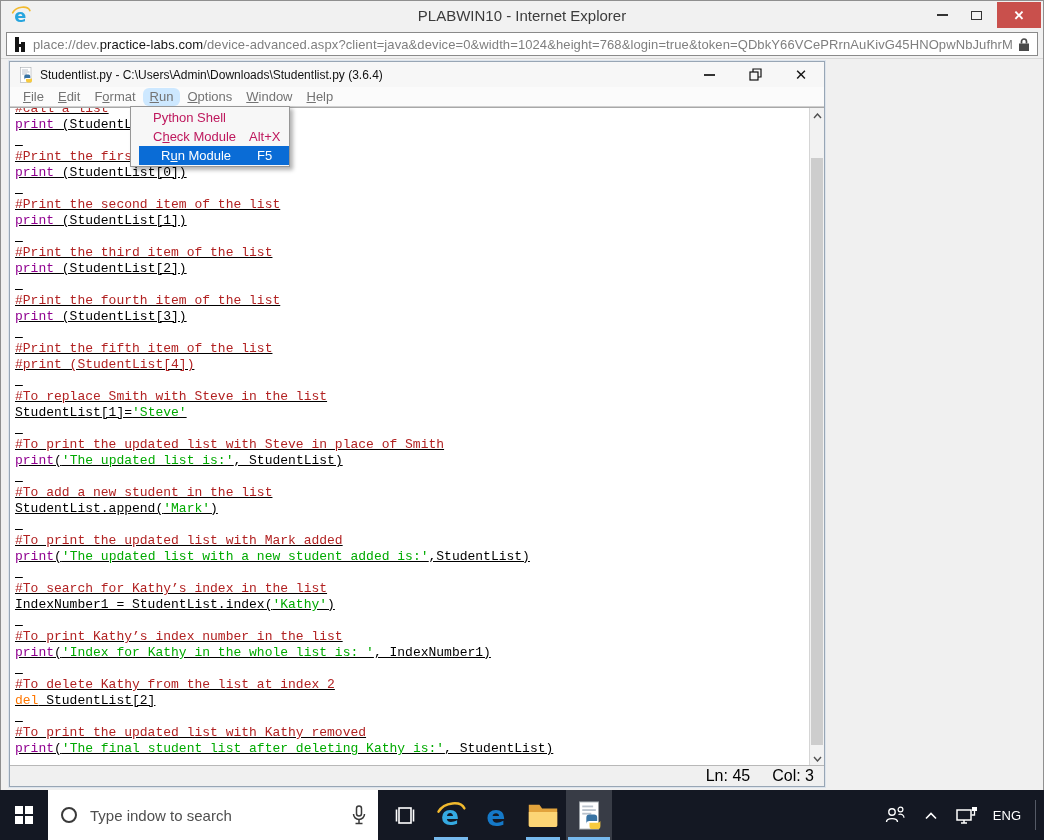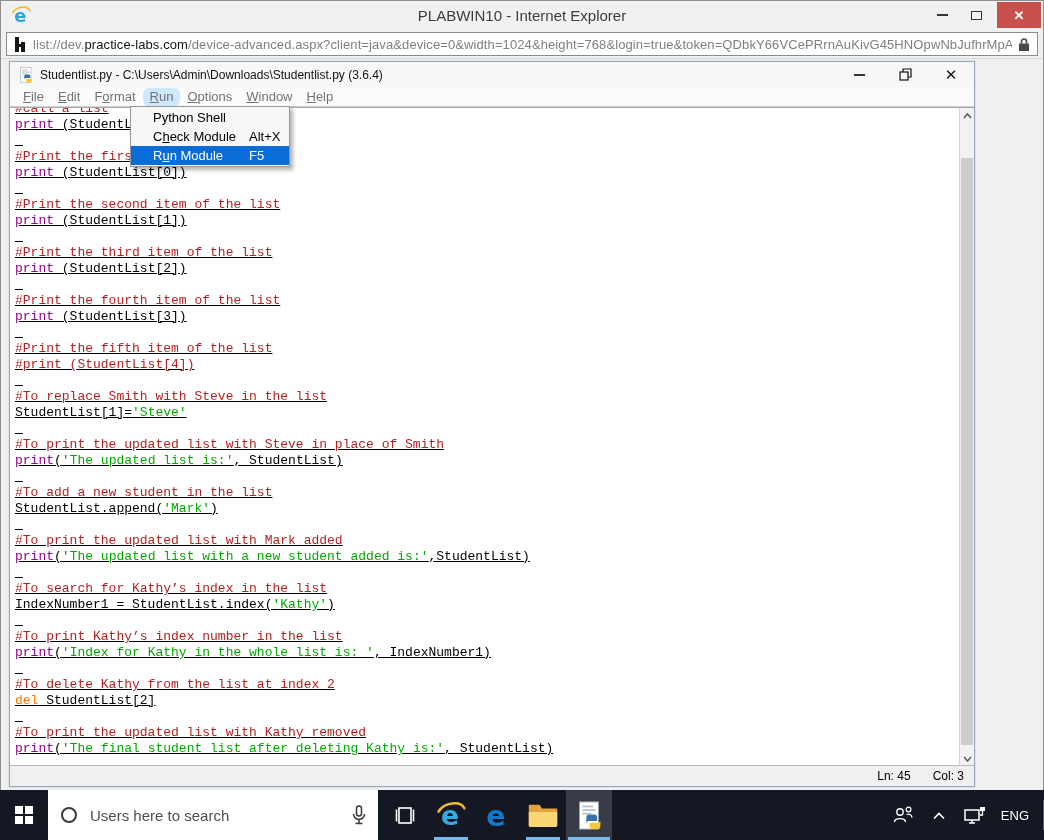--- a/index.html
+++ b/index.html
@@ -19,21 +19,21 @@
 
   .address-row { position:absolute; top:28px; left:0; right:0; height:30px; background:#f1f1f1; padding:3px 5px; border-bottom:1px solid #d9d9d9; }
   .address-input { width:100%; height:24px; background:#fff; border:1px solid #8a8a8a; display:flex; align-items:center; padding:0 7px; font-size:13px; white-space:nowrap; overflow:hidden; }
   .site-icon { flex:0 0 auto; margin-right:7px; display:flex; }
   .url { flex:1 1 auto; overflow:hidden; letter-spacing:0.1px; }
   .u-gray { color:#7f7f7f; }
   .u-dom { color:#141414; }
   .lock { flex:0 0 auto; margin-left:6px; display:flex; }
 
   
-  .idle-window { position:absolute; left:8px; top:60px; width:966px; height:726px; background:#fff; border:1px solid #98a6b5; box-shadow:0 0 0 1px #dde4ec; }
+  .idle-window { position:absolute; left:8px; top:60px; width:816px; height:726px; background:#fff; border:1px solid #98a6b5; box-shadow:0 0 0 1px #dde4ec; }
   .idle-titlebar { height:25px; display:flex; align-items:center; padding-left:8px; background:#f7f7f7; }
   .py-icon { width:16px; height:16px; margin-right:6px; }
   .idle-title { font-size:12px; color:#111; }
   .idle-controls { margin-left:auto; display:flex; height:25px; }
   .icbtn { width:46px; display:flex; align-items:center; justify-content:center; color:#111; font-size:15px; }
 
   .idle-menubar { height:20px; display:flex; align-items:center; padding-left:6px; font-size:13px; background:#fbfbfb; border-bottom:1px solid #cfcfcf; }
   .menu-item { padding:1px 7px 2px 7px; color:#737373; }
   .menu-item.highlight { background:var(--menu-highlight);border-radius:6px; }
   .menu-item u { text-decoration:underline; }
@@ -47,37 +47,37 @@
   .t-k { color:var(--keyword); }
   .t-n { color:#000; }
 
   .vscroll { position:absolute; right:0; top:0; width:15px; height:100%; background:#f2f2f2; border-left:1px solid #d5d5d5; }
   .sb-btn { position:absolute; left:0; width:14px; height:15px; display:flex; align-items:center; justify-content:center; }
   .sb-btn.up { top:0; }
   .sb-btn.down { bottom:0; }
   .sb-thumb { position:absolute; left:1px; width:12px; top:50px; bottom:21px; background:#cdcdcd; }
 
   .run-menu { position:absolute; left:120px; top:44px; width:160px; background:#f7f7f7; border:1px solid #979797; box-shadow:3px 3px 4px rgba(0,0,0,.3); z-index:9; padding:1px 0; font-size:13px; }
-  .run-item { height:19px; display:flex; align-items:center; padding-left:22px; color:#000000; }
-  .run-item.selected { background:var(--selection-blue); color:#fff; }
+  .run-item { height:19px; display:flex; align-items:center; padding-left:22px; color:#be185d; }
+  .run-item.selected { background:var(--selection-blue); color:#fff;margin-left:8px; }
   .run-item .lbl { width:96px; }
   .run-item u { text-decoration:underline; }
 
-  .idle-statusbar { position:absolute; left:0; right:0; bottom:0; height:21px; background:#f0f0f0; border-top:1px solid #b8b8b8; display:flex; justify-content:flex-end; align-items:center; gap:22px; padding-right:10px; font-size:12px; color:#000; }
+  .idle-statusbar { position:absolute; left:0; right:0; bottom:0; height:21px; background:#f0f0f0; border-top:1px solid #b8b8b8; display:flex; justify-content:flex-end; align-items:center; gap:22px; padding-right:10px; font-size:16px; color:#000; }
 
   
   .taskbar { position:absolute; left:0; top:790px; width:1044px; height:50px; background:var(--taskbar); display:flex; align-items:stretch; }
   .start-btn { width:48px; display:flex; align-items:center; justify-content:center; }
   .search-box { width:330px; background:#fff; display:flex; align-items:center; padding:0 12px; gap:12px; }
   .search-text { font-size:15px; color:#4f4f4f; flex:1; }
   .task-btn { width:46px; display:flex; align-items:center; justify-content:center; position:relative; }
   .task-btn .ul { position:absolute; bottom:0; left:6px; right:6px; height:3px; background:var(--underline-accent); }
   .task-btn.active { background:#383c46; }
   .task-btn.active .ul { left:2px; right:2px; }
-  .tray { margin-left:auto; display:flex; align-items:center; gap:8px; padding-right:0; color:#fff; }
+  .tray { margin-left:auto; display:flex; align-items:center; gap:8px; padding-right:8px; color:#fff; }
   .tray-btn { width:28px; height:40px; display:flex; align-items:center; justify-content:center; }
   .lang { font-size:13px; padding:0 4px; }
   .tray-sep { width:1px; height:30px; background:#555a66; margin-left:2px; }
 </style>
 </head>
 <body>
 
 <div class="screen">
 
   <div class="ie-titlebar">
@@ -101,21 +101,21 @@
 
   <div class="address-row">
     <div class="address-input">
       <span class="site-icon">
         <svg width="12" height="15" viewBox="0 0 12 15">
             <rect x="1" y="0" width="4" height="15" fill="#151515"></rect>
             <rect x="7" y="5" width="4" height="10" fill="#151515"></rect>
             <rect x="4" y="7" width="4" height="3" fill="#151515"></rect>
           </svg>
       </span>
-      <span class="url"><span class="u-gray">list://dev.</span><span class="u-dom">practice-labs.com</span><span class="u-gray">/device-advanced.aspx?client=java&amp;device=0&amp;width=1024&amp;height=768&amp;login=true&amp;token=QDbkY66VCePRrnAuKivG45HNOpwNbJufhrMpA0C2u8qj69xh</span></span>
+      <span class="url"><span class="u-gray">place://dev.</span><span class="u-dom">practice-labs.com</span><span class="u-gray">/device-advanced.aspx?client=java&amp;device=0&amp;width=1024&amp;height=768&amp;login=true&amp;token=QDbkY66VCePRrnAuKivG45HNOpwNbJufhrMpA0C2u8qj69xh</span></span>
       <span class="lock">
         <svg width="12" height="15" viewBox="0 0 12 15">
             <rect x="1" y="6.5" width="10" height="7.5" fill="#4a4a4a"></rect>
             <path d="M3.5 6.5 V4.5 a2.5 2.5 0 0 1 5 0 V6.5" fill="none" stroke="#4a4a4a" stroke-width="1.7"></path>
           </svg>
       </span>
     </div>
   </div>
 
   <div class="idle-window">
@@ -200,21 +200,21 @@
         <rect width="8" height="8" fill="#fff"></rect>
         <rect x="10" width="8" height="8" fill="#fff"></rect>
         <rect y="10" width="8" height="8" fill="#fff"></rect>
         <rect x="10" y="10" width="8" height="8" fill="#fff"></rect>
       </svg>
   </div>
   <div class="search-box">
     <svg width="18" height="18" viewBox="0 0 18 18">
         <circle cx="9" cy="9" r="7" fill="none" stroke="#3a3a3a" stroke-width="2"></circle>
       </svg>
-    <span class="search-text">Users here to search</span>
+    <span class="search-text">Type indow to search</span>
     <svg width="14" height="21" viewBox="0 0 14 21">
         <rect x="4.5" y="1" width="5" height="10" rx="2.5" fill="none" stroke="#3a3a3a" stroke-width="1.5"></rect>
         <path d="M1.5 9 a5.5 5.5 0 0 0 11 0" fill="none" stroke="#3a3a3a" stroke-width="1.5"></path>
         <line x1="7" y1="14.5" x2="7" y2="18" stroke="#3a3a3a" stroke-width="1.5"></line>
         <line x1="3.5" y1="18.5" x2="10.5" y2="18.5" stroke="#3a3a3a" stroke-width="1.5"></line>
       </svg>
   </div>
 
   <div class="task-btn" style="margin-left:4px;">
     <svg width="24" height="19" viewBox="0 0 24 19">

